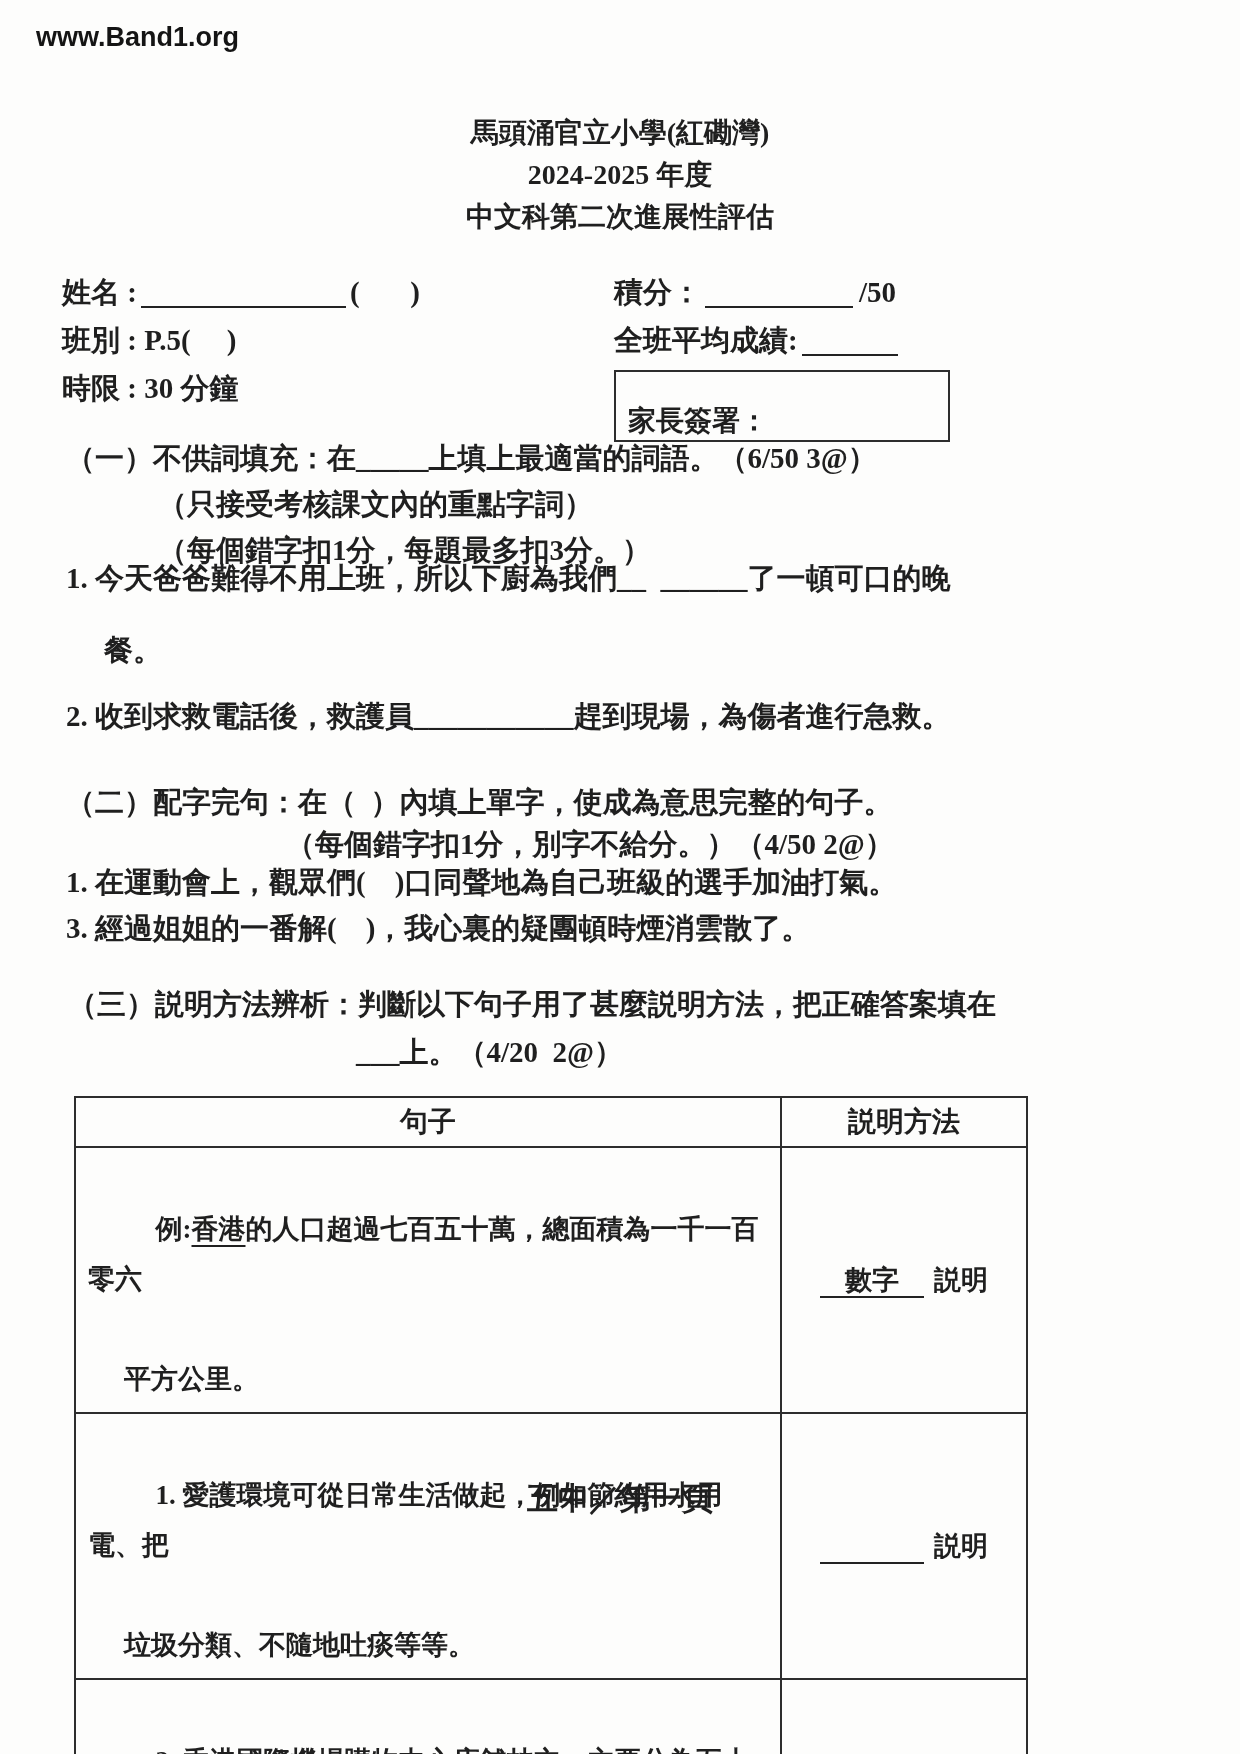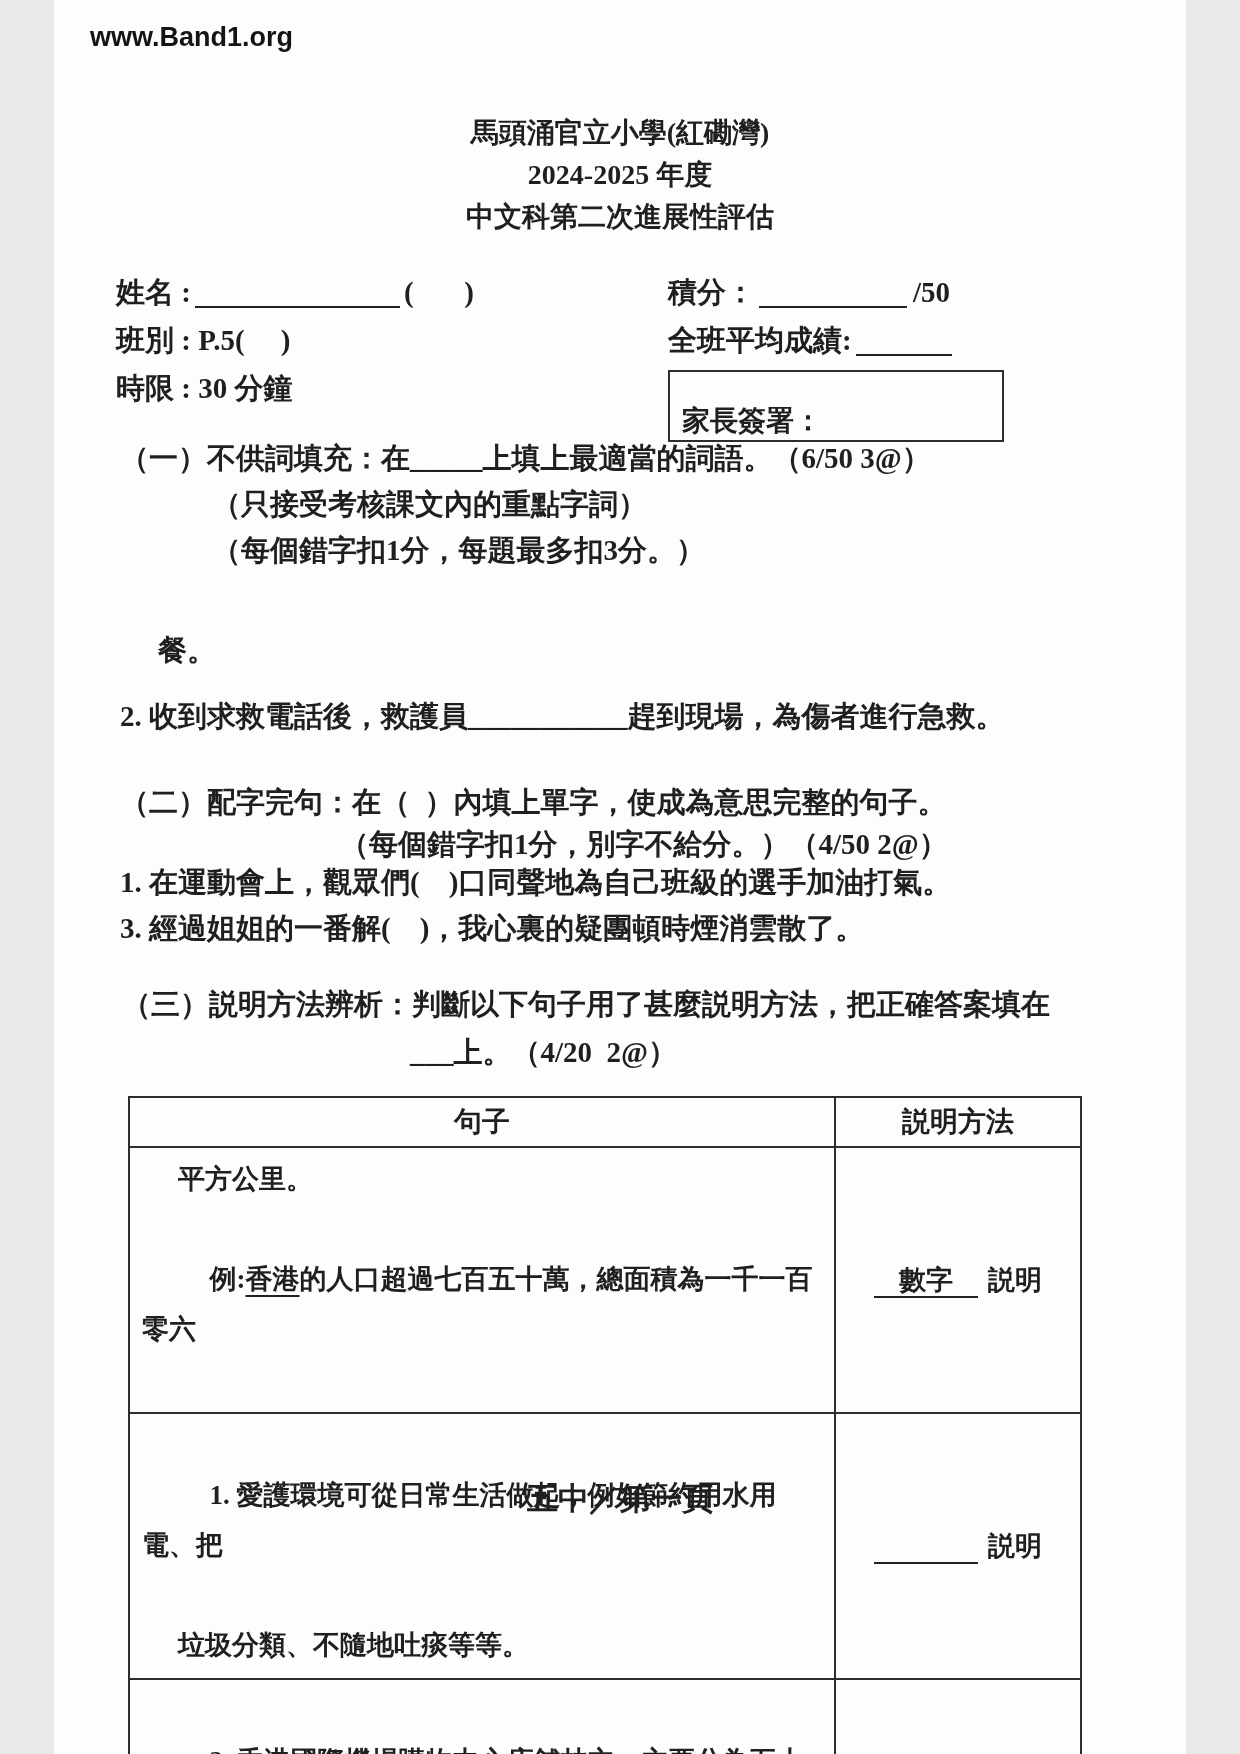--- a/index.html
+++ b/index.html
@@ -1,19 +1,19 @@
 <!DOCTYPE html>
 <html><head>
 <meta charset="utf-8">
 <style>
   * { margin:0; padding:0; box-sizing:border-box; }
   html,body { background:#e9e9e9; }
   body { font-family:"Liberation Serif","DejaVu Serif",serif; }
   .page {
-    position:relative; width:1132px; height:1754px; margin:0 auto;
+    position:relative; width:1240px; height:1754px; margin:0 auto;
     background:#fdfdfc; color:#1f1f1f; overflow:hidden;
   }
   .t { white-space:pre-wrap; }
   .watermark {
     position:absolute; left:36px; top:22px; font-size:27px; font-weight:600;
     font-family:"Liberation Sans","DejaVu Sans",sans-serif; color:#141414;
   }
   .titles { position:absolute; top:112px; left:0; width:100%; text-align:center; }
   .titles .line { font-size:28px; font-weight:700; line-height:42px; }
 
@@ -114,20 +114,21 @@
         <span class="t">家長簽署：</span>
       </div>
     </div>
   </div>
 
   <div class="abs s1">
     <div class="bold t">（一）不供詞填充：在_____上填上最適當的詞語。（6/50 3@）</div>
     <div class="note t">（只接受考核課文內的重點字詞）</div>
     <div class="note t">（每個錯字扣1分，每題最多扣3分。）</div>
   </div>
+  <div class="abs q1 t">1. 今天爸爸難得不用上班，所以下廚為我們__  ______了一頓可口的晚</div>
   <div class="abs q1b t">餐。</div>
   <div class="abs q2 t">2. 收到求救電話後，救護員___________趕到現場，為傷者進行急救。</div>
 
   <div class="abs s2">
     <div class="bold t">（二）配字完句：在（  ）內填上單字，使成為意思完整的句子。</div>
     <div class="note t">（每個錯字扣1分，別字不給分。）（4/50 2@）</div>
   </div>
   <div class="abs s2q1 t">1. 在運動會上，觀眾們(    )口同聲地為自己班級的選手加油打氣。</div>
   <div class="abs s2q2 t">3. 經過姐姐的一番解(    )，我心裏的疑團頓時煙消雲散了。</div>
 
@@ -137,24 +138,24 @@
   </div>
 
   <div class="exam-table">
     <div class="tr thead">
       <div class="td-sentence t">句子</div>
       <div class="td-method t">説明方法</div>
     </div>
 
     <div class="tr row-example">
       <div class="td-sentence">
-        <div class="sline scont t">平方公里。</div>
         <div class="sline">
           <span class="t">例:</span><span class="u t">香港</span><span class="t">的人口超過七百五十萬，總面積為一千一百零六</span>
         </div>
+        <div class="sline scont t">平方公里。</div>
       </div>
       <div class="td-method">
         <span class="ans-blank"><span class="t">數字</span></span>
           <span class="t">説明</span>
       </div>
     </div>
 
     <div class="tr row-1">
       <div class="td-sentence">
         <div class="sline">

